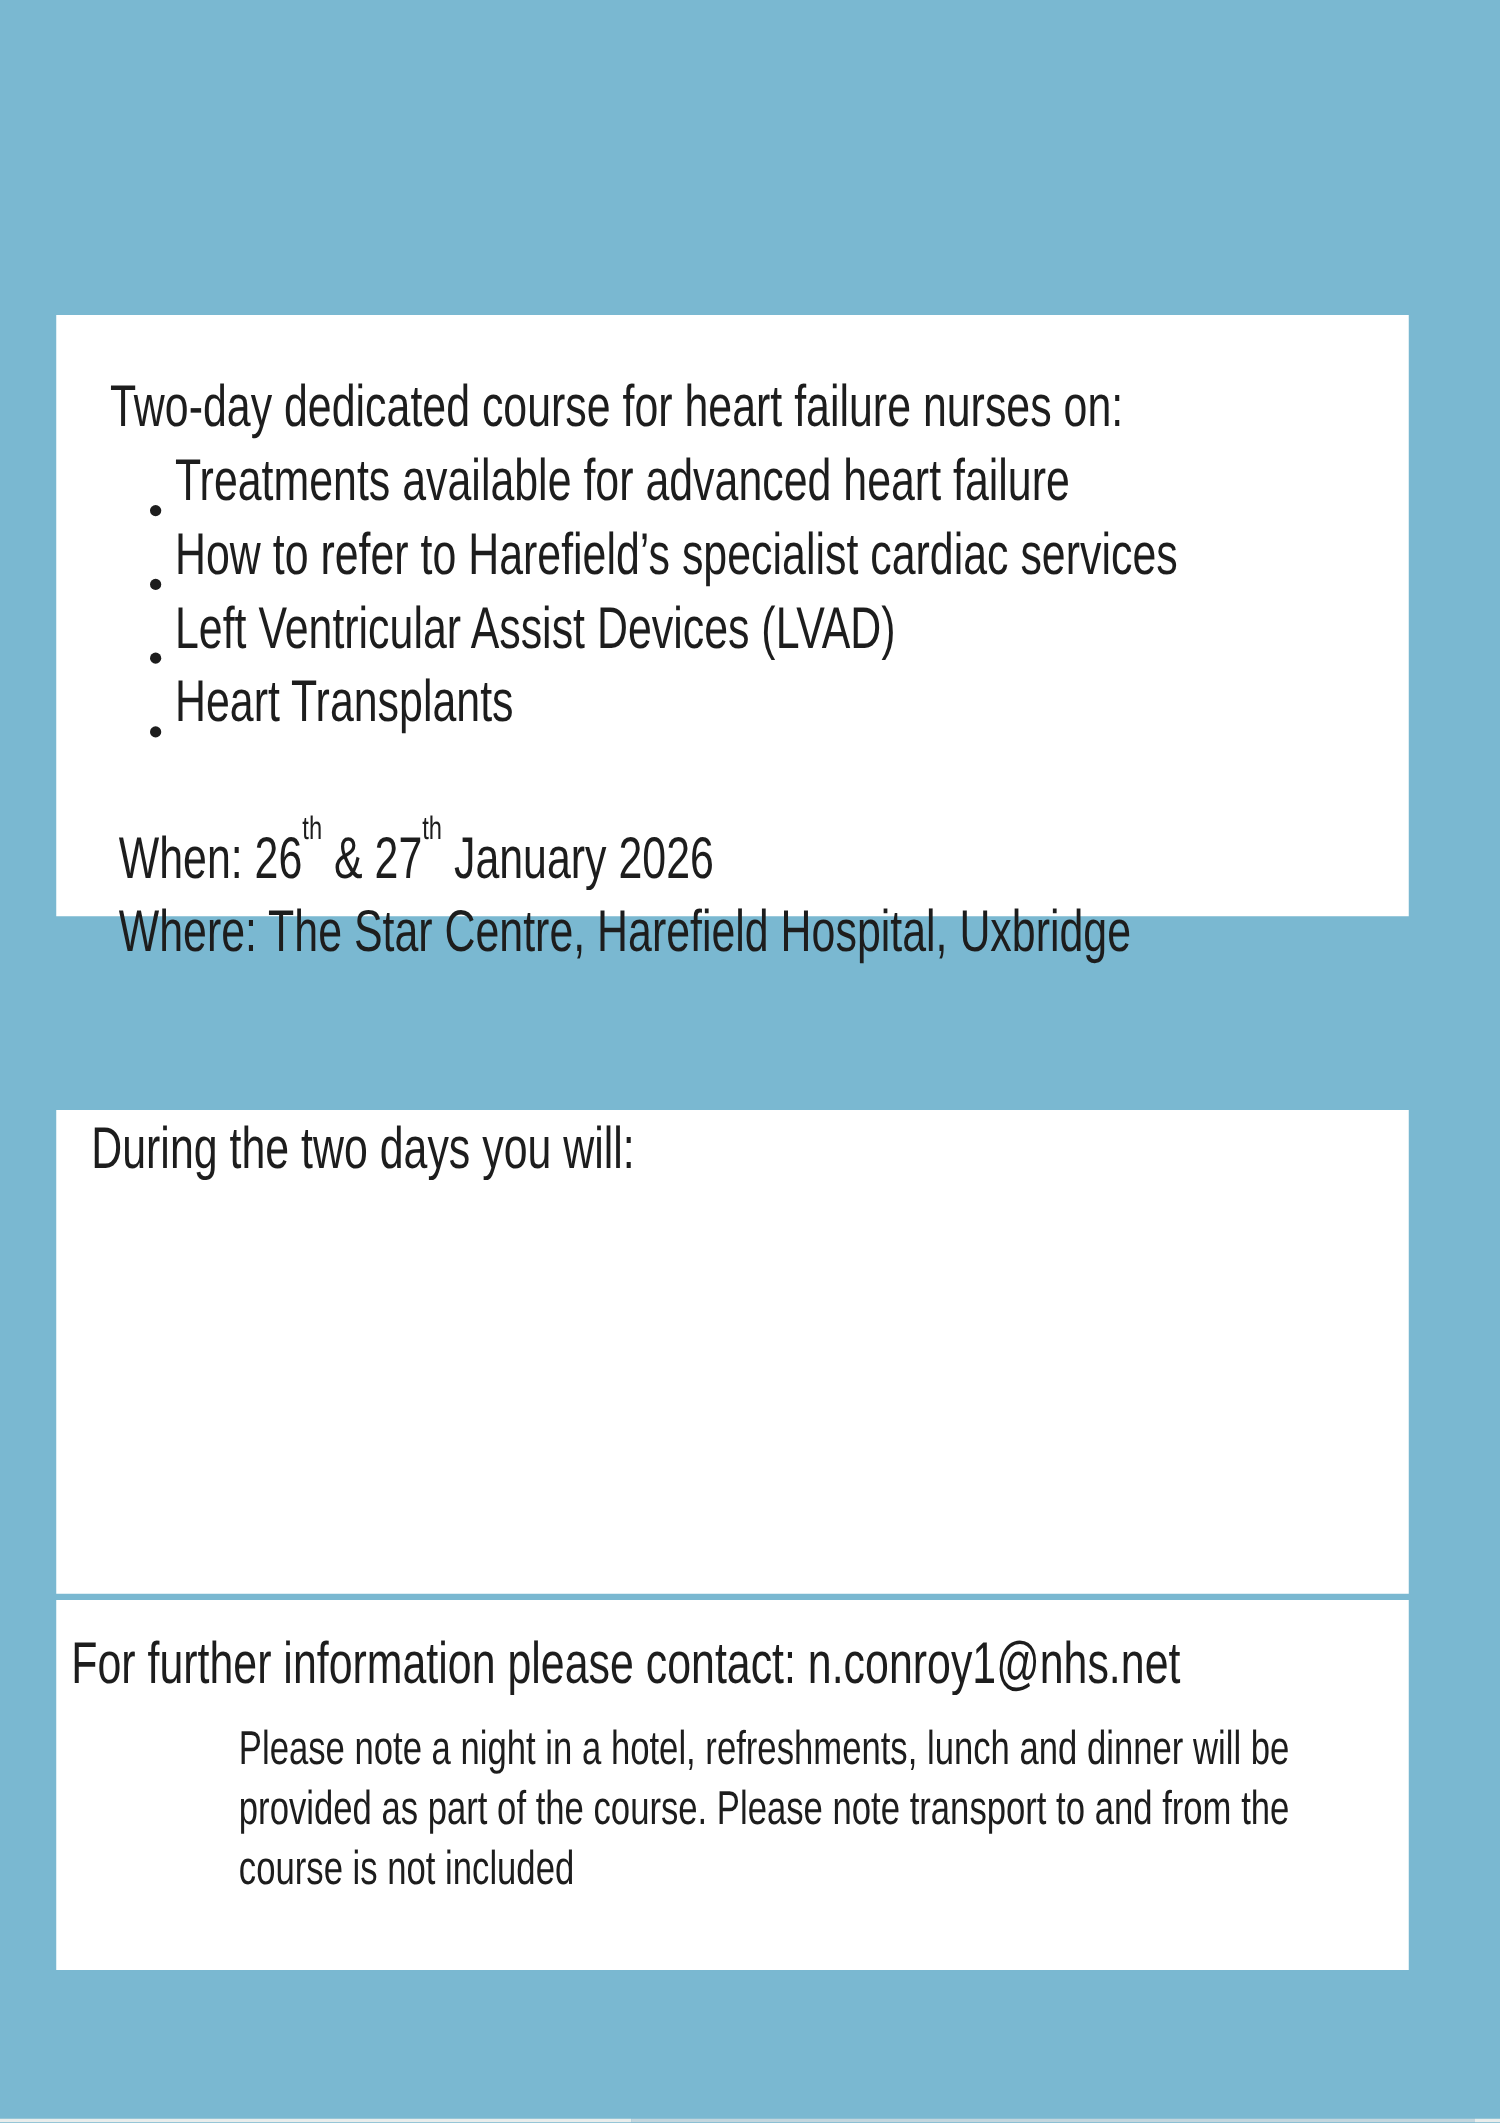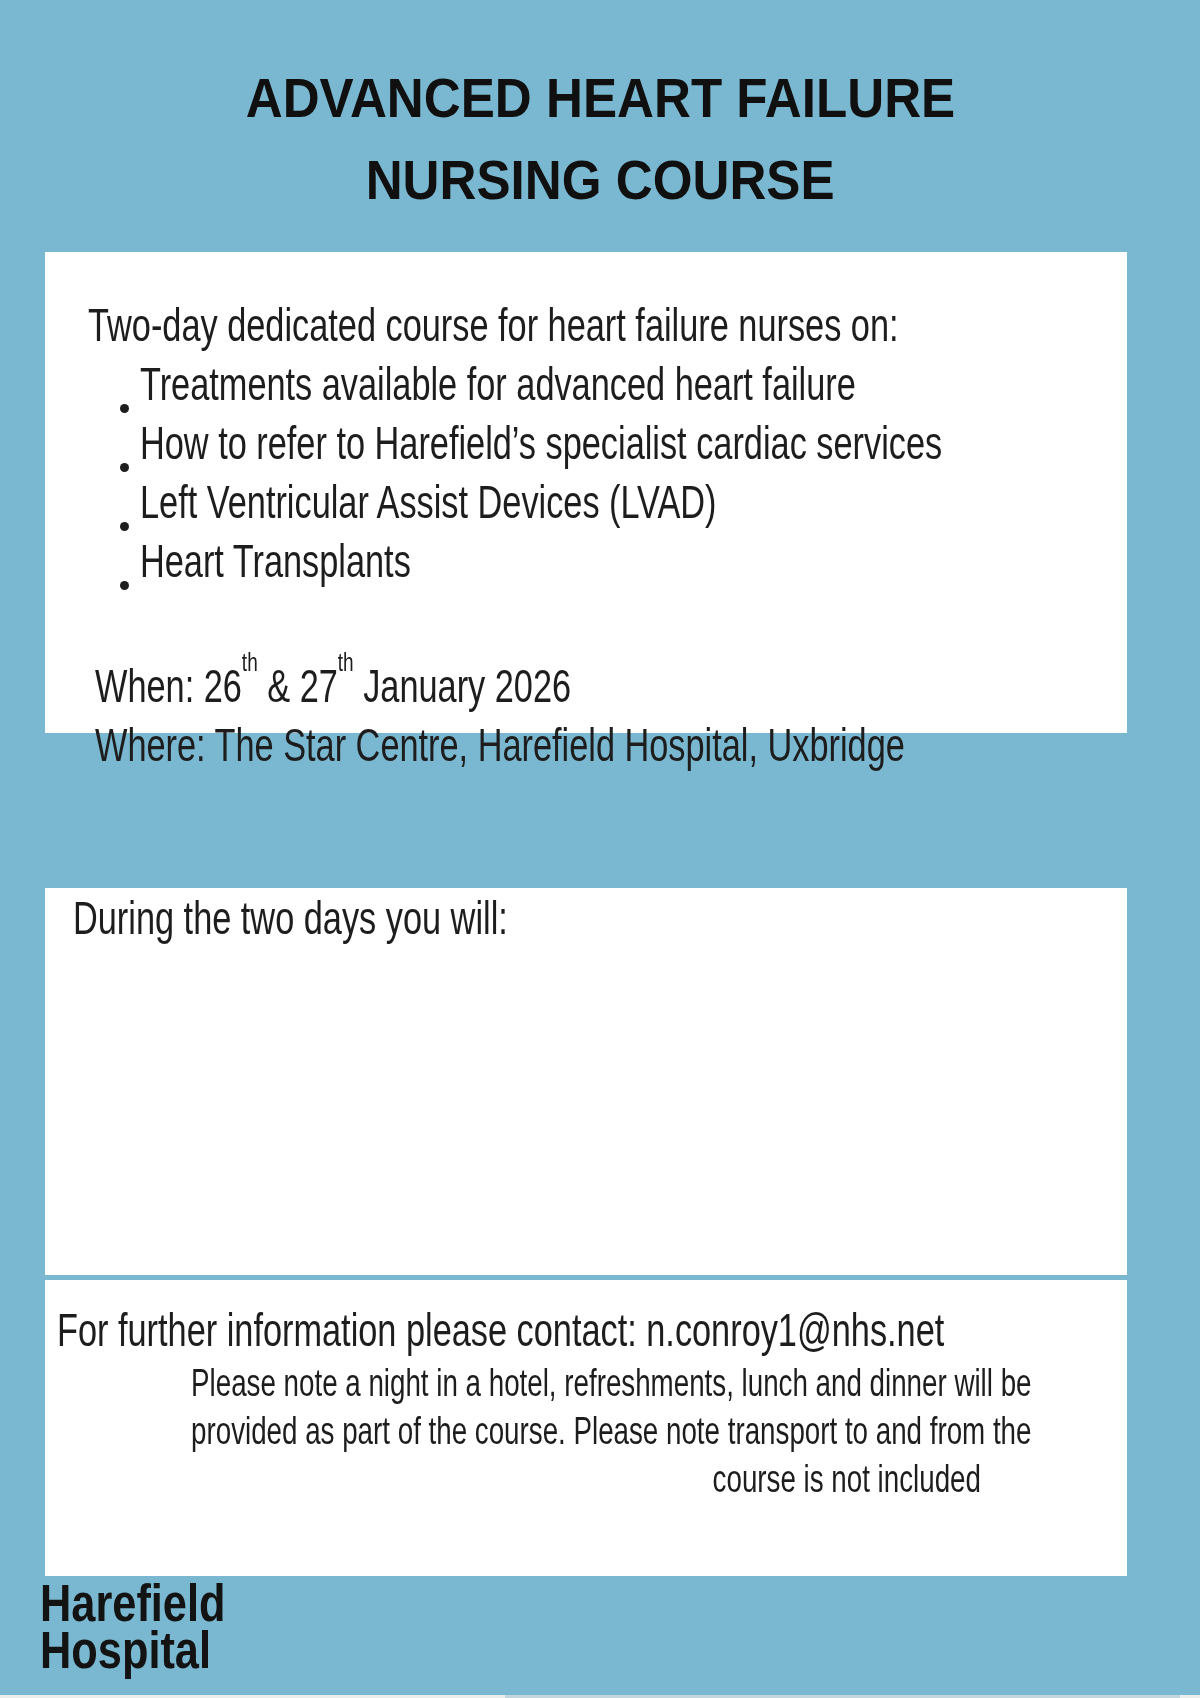--- a/index.html
+++ b/index.html
@@ -57,21 +57,21 @@
     width:9px;height:9px;border-radius:50%;
     background:#1d1d1d;
     margin-top:25px;
   }
   .bullet-text{margin-left:11px;flex:1 1 auto;min-width:0;}
 
   .when-block{margin-top:66px;}
 
   
   .contact-line .t{line-height:55px;}
-  .notes{margin-top:2px;text-align:right;}
+  .notes{margin-top:18px;text-align:left;}
   .notes .t{
     font-size:38px;line-height:48px;
     transform:scaleX(0.73);
     transform-origin:center top;
   }
   sup.sup{
     font-size:26px;
     position:relative;top:-14px;
     line-height:0;
   }
@@ -90,24 +90,20 @@
   .bottom-strip{position:absolute;bottom:0;height:3px;}
   .strip-left{left:0;width:505px;background:#e9edec;}
   .strip-mid{left:505px;width:675px;background:#c3d6de;}
   .strip-right{left:1180px;width:20px;background:#e9edec;}
 </style>
 </head>
 <body>
 
 <div class="poster">
 
-  <div class="title">
-    <div class="trow"><span class="tline">ADVANCED HEART FAILURE</span></div>
-    <div class="trow"><span class="tline">NURSING COURSE</span></div>
-  </div>
 
   <div class="panel panel-intro">
     <span class="t indent-a">Two-day dedicated course for heart failure nurses on:</span>
 
     <div class="bullet-row">
       <span class="dot"></span>
       <span class="t bullet-text">Treatments available for advanced heart failure</span>
     </div>
     <div class="bullet-row">
       <span class="dot"></span>
@@ -137,22 +133,18 @@
     <div class="contact-line">
       <span class="t indent-c">For further information please contact: n.conroy1@nhs.net</span>
     </div>
     <div class="notes">
       <span class="t">Please note a night in a hotel, refreshments, lunch and dinner will be</span>
       <span class="t">provided as part of the course. Please note transport to and from the</span>
       <span class="t">course is not included</span>
     </div>
   </div>
 
-  <div class="logo">
-    <span class="lline">Harefield</span>
-    <span class="lline">Hospital</span>
-  </div>
 
   <div class="bottom-strip strip-left"></div>
   <div class="bottom-strip strip-mid"></div>
   <div class="bottom-strip strip-right"></div>
 
 </div>
 
 </body></html>

